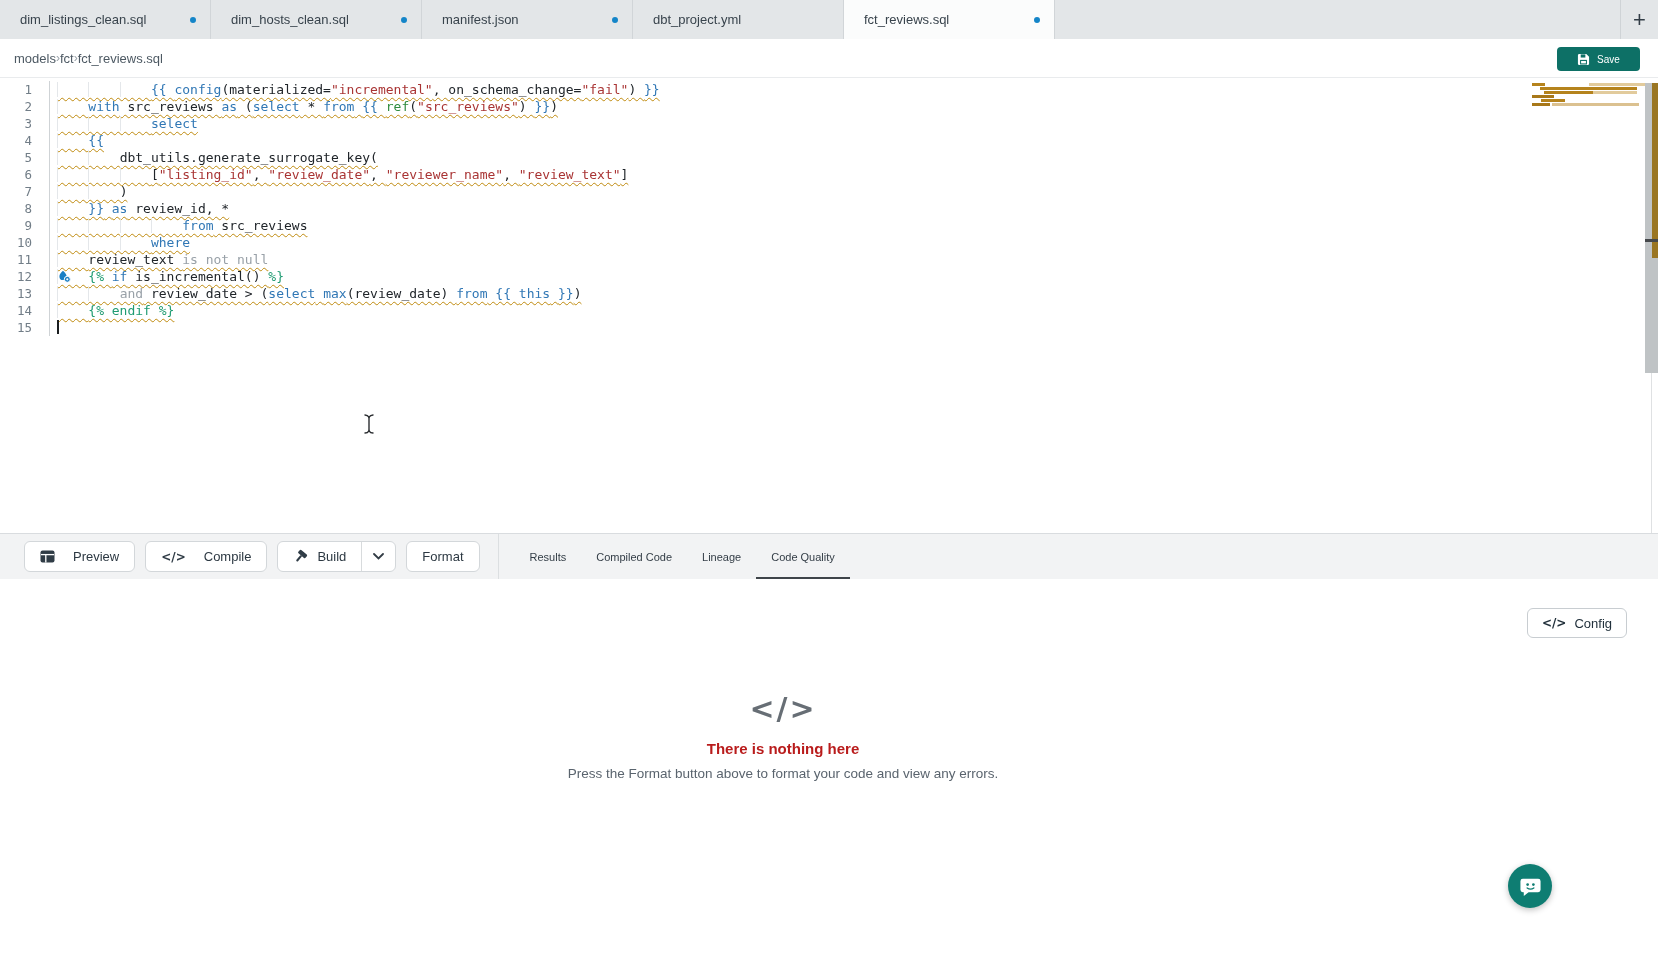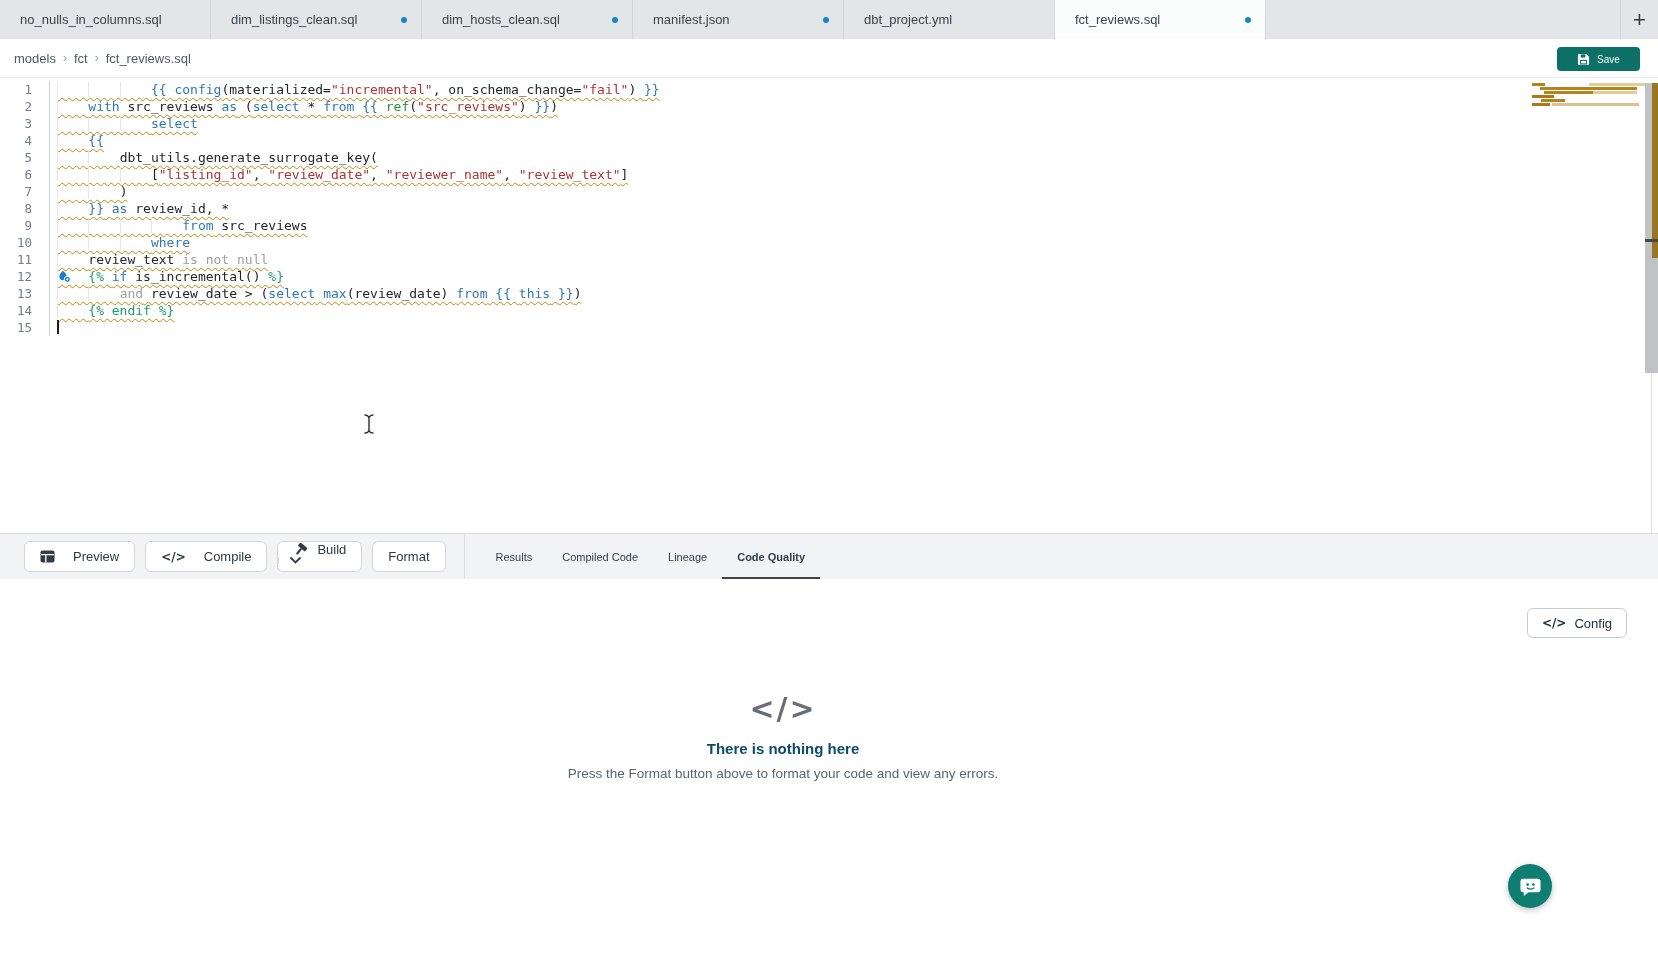--- a/index.html
+++ b/index.html
@@ -14,21 +14,21 @@
   .tab-label { overflow:hidden; white-space:nowrap; text-overflow:ellipsis; }
   .dot { margin-left:auto; width:5px; height:5px; background:#fff;
     border:3px solid #1485c8; border-radius:50%; flex:0 0 auto; }
   .tab-filler { flex:1 1 auto; }
   .plus-btn { flex:0 0 38px; display:flex; align-items:center; justify-content:center;
     border-left:1px solid #cfd3d6; font-size:22px; font-weight:300; color:#323d46; }
 
   
   .crumb-row { position:relative; height:39px; background:#fff;
     border-bottom:1px solid #e9ebed; display:flex; align-items:center; padding-left:14px; }
-  .crumb { font-size:13px; color:#4d5963; display:flex; align-items:flex-start; gap:7px; }
+  .crumb { font-size:13px; color:#4d5963; display:flex; align-items:flex-start; }
   .crumb-sep { color:#99a2aa; font-size:12px; }
   .save-btn { position:absolute; right:18px; top:8px; height:24px; width:83px;
     background:#0d7066; border:none; border-radius:4px; color:#fff; font-size:10px;
     display:flex; align-items:center; justify-content:center; gap:7px;
     font-family:"Liberation Sans",sans-serif; }
 
   
   .editor { position:relative; height:455px; background:#fff; }
   .code-lines { padding-top:3px; font-family:"DejaVu Sans Mono", monospace; font-size:13px; }
   .crow { display:flex; height:17px; line-height:17px; position:relative; }
@@ -52,58 +52,55 @@
   .vhair { position:absolute; right:6px; top:295px; width:1px; height:160px; background:#dfe1e3; }
   .mouse-ibeam { position:absolute; left:362px; top:335px; }
 
   
   .btoolbar { height:46px; background:#f2f3f4; border-top:1px solid #d9dcdf;
     display:flex; align-items:center; padding-left:24px; }
   .tbtn { height:31px; background:#fff; border:1px solid #d3d7da; border-radius:6px;
     display:flex; align-items:center; gap:18px; padding:0 15px; font-size:13px;
     color:#2c3842; margin-right:10px; font-family:"Liberation Sans",sans-serif; }
   .btn-split { display:flex; height:31px; border:1px solid #d3d7da; border-radius:6px;
-    background:#fff; margin-right:10px; overflow:hidden;flex-direction:column; }
+    background:#fff; margin-right:10px; overflow:hidden; }
   .btn-split .main { display:flex; align-items:center; gap:9px; padding:0 15px;
     font-size:13px; color:#2c3842; }
   .btn-split .chev { width:34px; display:flex; align-items:center; justify-content:center;
     border-left:1px solid #d8dbdd; }
   .tb-div { width:1px; height:46px; background:#dcdfe1; margin:0 16px 0 8px; }
   .ptabs { display:flex; height:46px; }
   .ptab { display:flex; align-items:center; padding:0 15px; font-size:11px;
     color:#333d46; position:relative; }
-  .ptab.active { font-weight:bold; }
+  .ptab.active { font-weight:normal; }
   .ptab.active::after { content:""; position:absolute; left:0; right:0; bottom:0;
     height:3px; background:#3e4449; }
 
   
   .panel { position:relative; height:376px; background:#fff; }
   .config-btn { position:absolute; right:31px; top:29px; height:30px;
     background:#fff; border:1px solid #c8cdd1; border-radius:6px;
     display:flex; align-items:center; gap:8px; padding:0 14px;
     font-size:13px; color:#22313c; font-family:"Liberation Sans",sans-serif; }
   .code-glyph { font-family:"DejaVu Sans", sans-serif; font-weight:bold; }
   .empty { position:absolute; left:783px; top:112px; transform:translateX(-50%);
     text-align:center; width:900px; }
   .empty-icon { font-size:30px; color:#676e75; letter-spacing:2px; }
-  .empty-title { margin-top:14px; font-size:15px; font-weight:bold; color:#0c4a6e; }
+  .empty-title { margin-top:14px; font-size:15px; font-weight:bold; color:#b91c1c; }
   .empty-sub { margin-top:9px; font-size:13.5px; color:#5a646e; }
 
   .fab { position:fixed; left:1508px; top:864px; width:44px; height:44px; border-radius:50%;
     background:#0e7d72; display:flex; align-items:center; justify-content:center;
     box-shadow:0 2px 6px rgba(0,0,0,.25); border:none; }
 </style>
 </head>
 <body>
 
 <div class="tabbar">
 
-  <div class="tab">
-      <span class="tab-label">no_nulls_in_columns.sql</span>
-    </div>
     <div class="tab">
       <span class="tab-label">dim_listings_clean.sql</span>
       <span class="dot"></span>
     </div>
     <div class="tab">
       <span class="tab-label">dim_hosts_clean.sql</span>
       <span class="dot"></span>
     </div>
     <div class="tab">
       <span class="tab-label">manifest.json</span>

